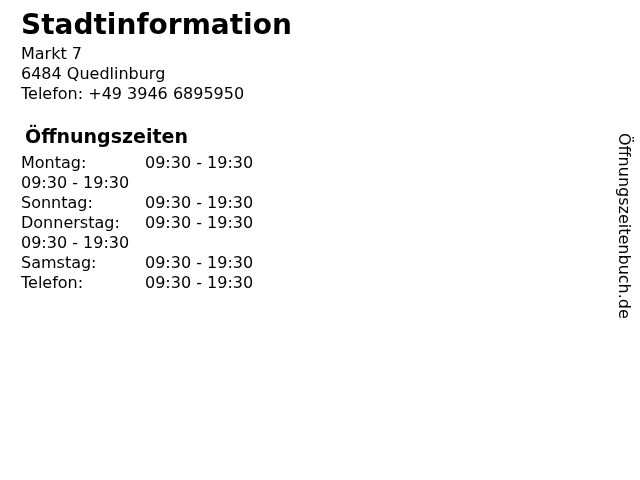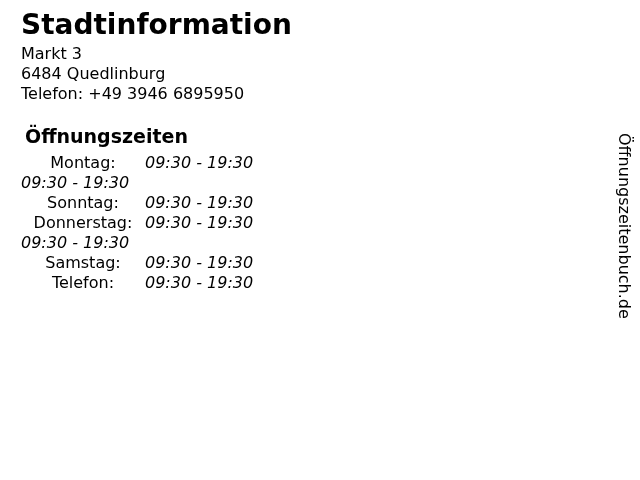--- a/index.html
+++ b/index.html
@@ -45,48 +45,46 @@
   }
   .hours-list {
     position: absolute;
     left: 21px;
     top: 153px;
     font-size: 16px;
     line-height: 20px;
   }
   .hours-row {
     display: flex;
-    text-align: center;
   }
   .hours-day {
     width: 124px;
     flex: 0 0 124px;
   }
   .hours-time {
     white-space: nowrap;
-    font-style: italic;
   }
   .watermark {
     position: absolute;
     top: 133px;
     right: 6px;
     writing-mode: vertical-rl;
     font-size: 16px;
     white-space: nowrap;
   }
 </style>
 </head>
 <body>
 
 <div class="page">
 
   <h1 class="title">Stadtinformation</h1>
 
   <div class="address">
-    <div>Markt 3</div>
+    <div>Markt 7</div>
     <div>6484 Quedlinburg</div>
     <div>Telefon: +49 3946 6895950</div>
   </div>
 
   <h2 class="hours-heading">Öffnungszeiten</h2>
 
   <div class="hours-list">
     <div class="hours-row">
       <span class="hours-day">Montag:</span>
       <span class="hours-time">09:30 - 19:30</span>

